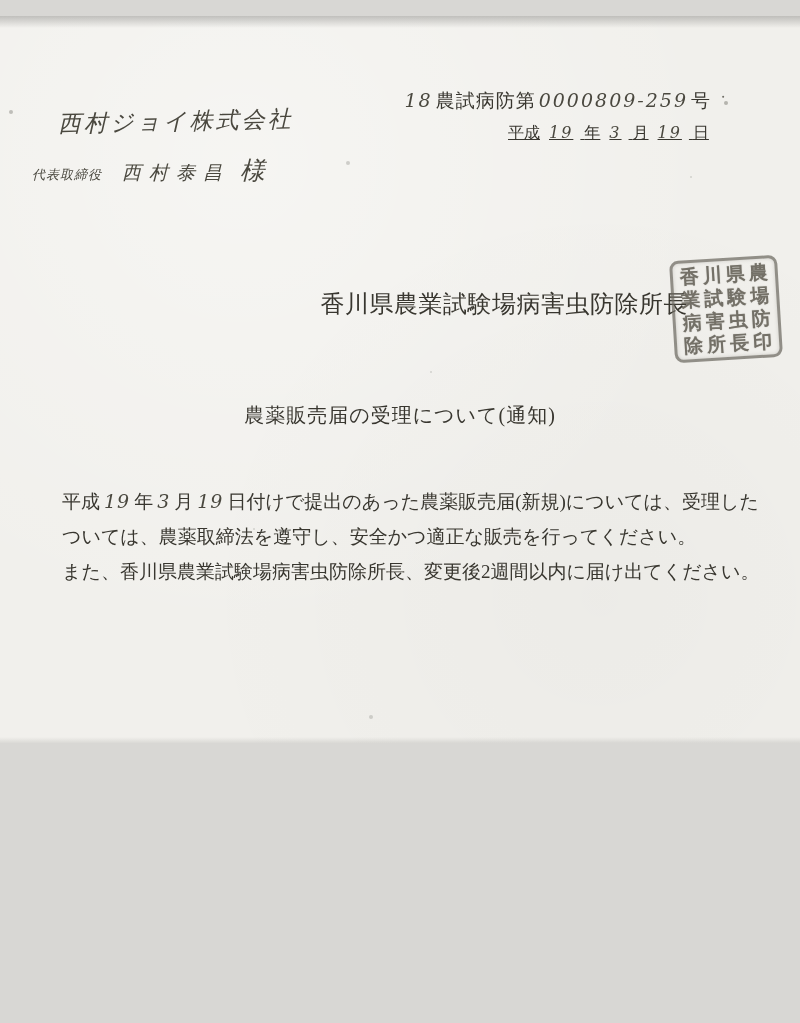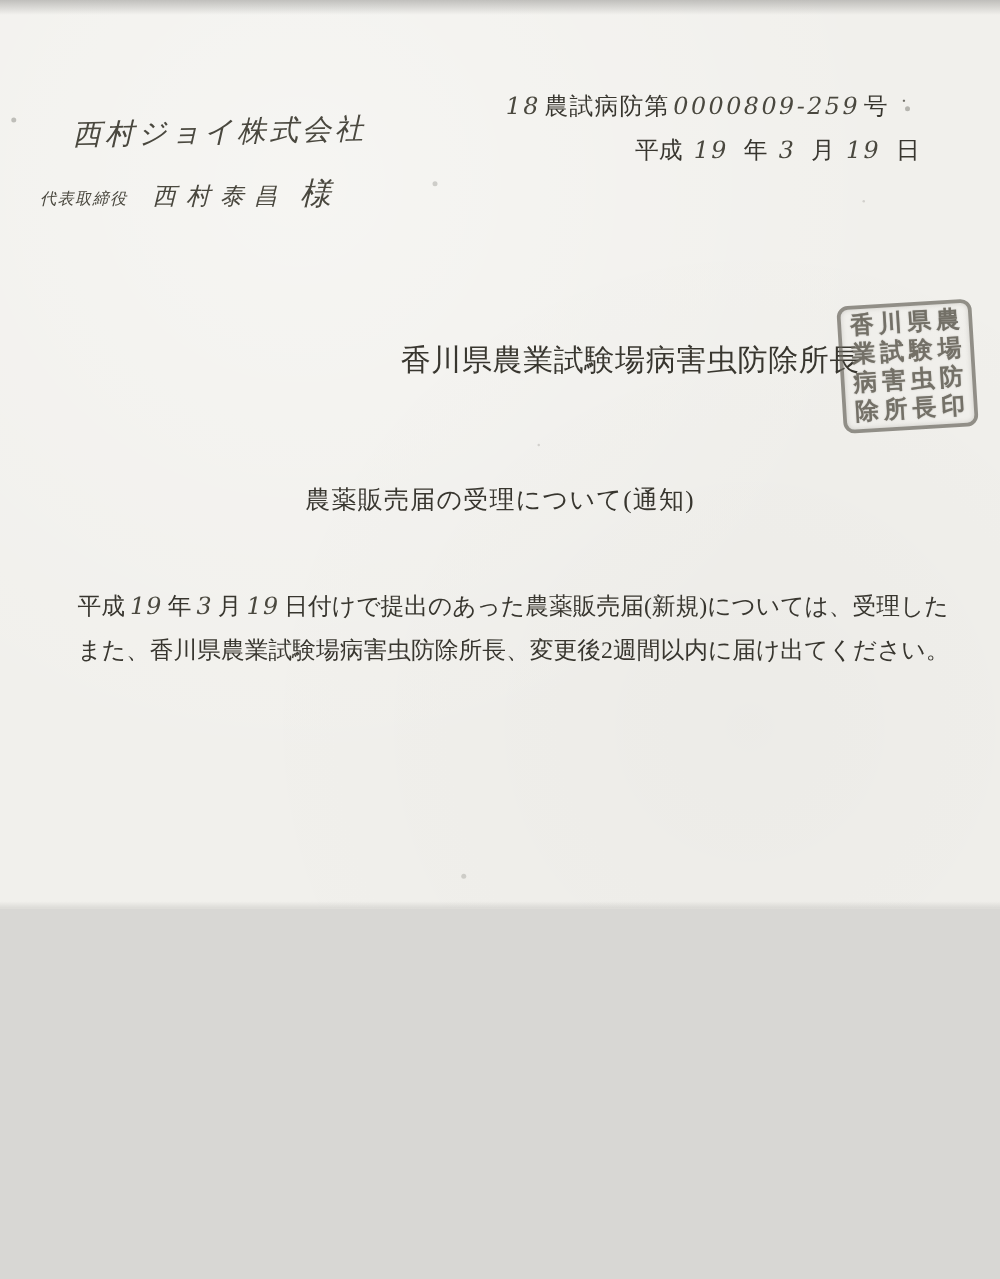--- a/index.html
+++ b/index.html
@@ -1,19 +1,19 @@
 <!DOCTYPE html>
 <html><head>
 <meta charset="utf-8">
 <style>
   html,body{margin:0;padding:0;background:#d8d7d4;}
   .page{
     position:relative;
     width:800px;height:727px;
-    margin:0 auto;
+    margin:16px auto;
     background:
       radial-gradient(circle at 30% 20%, rgba(255,255,255,0.35), transparent 60%),
       radial-gradient(circle at 75% 80%, rgba(0,0,0,0.02), transparent 50%),
       #f1f0ec;
     overflow:hidden;
     font-family:"Liberation Serif","DejaVu Serif",serif;
     color:#38362f;
   }
   .scan-edge-top{
     position:absolute;top:0;left:0;right:0;height:12px;
@@ -32,21 +32,21 @@
   .doc-number{
     position:absolute;top:72px;right:70px;
     font-size:19px;letter-spacing:1px;white-space:nowrap;
   }
   .doc-number .hw{margin:0 3px;letter-spacing:2px;}
   .doc-number .trailing-mark{
     font-size:12px;color:#6f6d66;vertical-align:6px;margin-left:6px;
   }
   .date-line{
     position:absolute;top:107px;left:508px;
-    font-size:19px;white-space:nowrap;
+    font-size:16px;white-space:nowrap;text-decoration:underline;
   }
   .date-line span{margin-right:7px;}
   .date-line .hw{letter-spacing:2px;margin-left:2px;}
   .addressee-company{
     position:absolute;top:90px;left:58px;
     font-size:23px;letter-spacing:3px;
     transform:rotate(-1.2deg);
     white-space:nowrap;
   }
   .addressee-person{
@@ -134,15 +134,16 @@
     <div class="stamp-row">病害虫防</div>
     <div class="stamp-row">除所長印</div>
   </div>
 
   <div class="subject">農薬販売届の受理について(通知)</div>
 
   <div class="body-block">
     <div class="body-line indent">
       <span>平成</span><span class="hw">19</span><span>年</span><span class="hw">3</span><span>月</span><span class="hw">19</span><span>日</span><span>付けで提出のあった農薬販売届(新規)については、受理した</span>
     </div>
+    <div class="body-line indent">ついては、農薬取締法を遵守し、安全かつ適正な販売を行ってください。</div>
     <div class="body-line indent">また、香川県農業試験場病害虫防除所長、変更後2週間以内に届け出てください。</div>
   </div>
 </div>
 
 </body></html>

